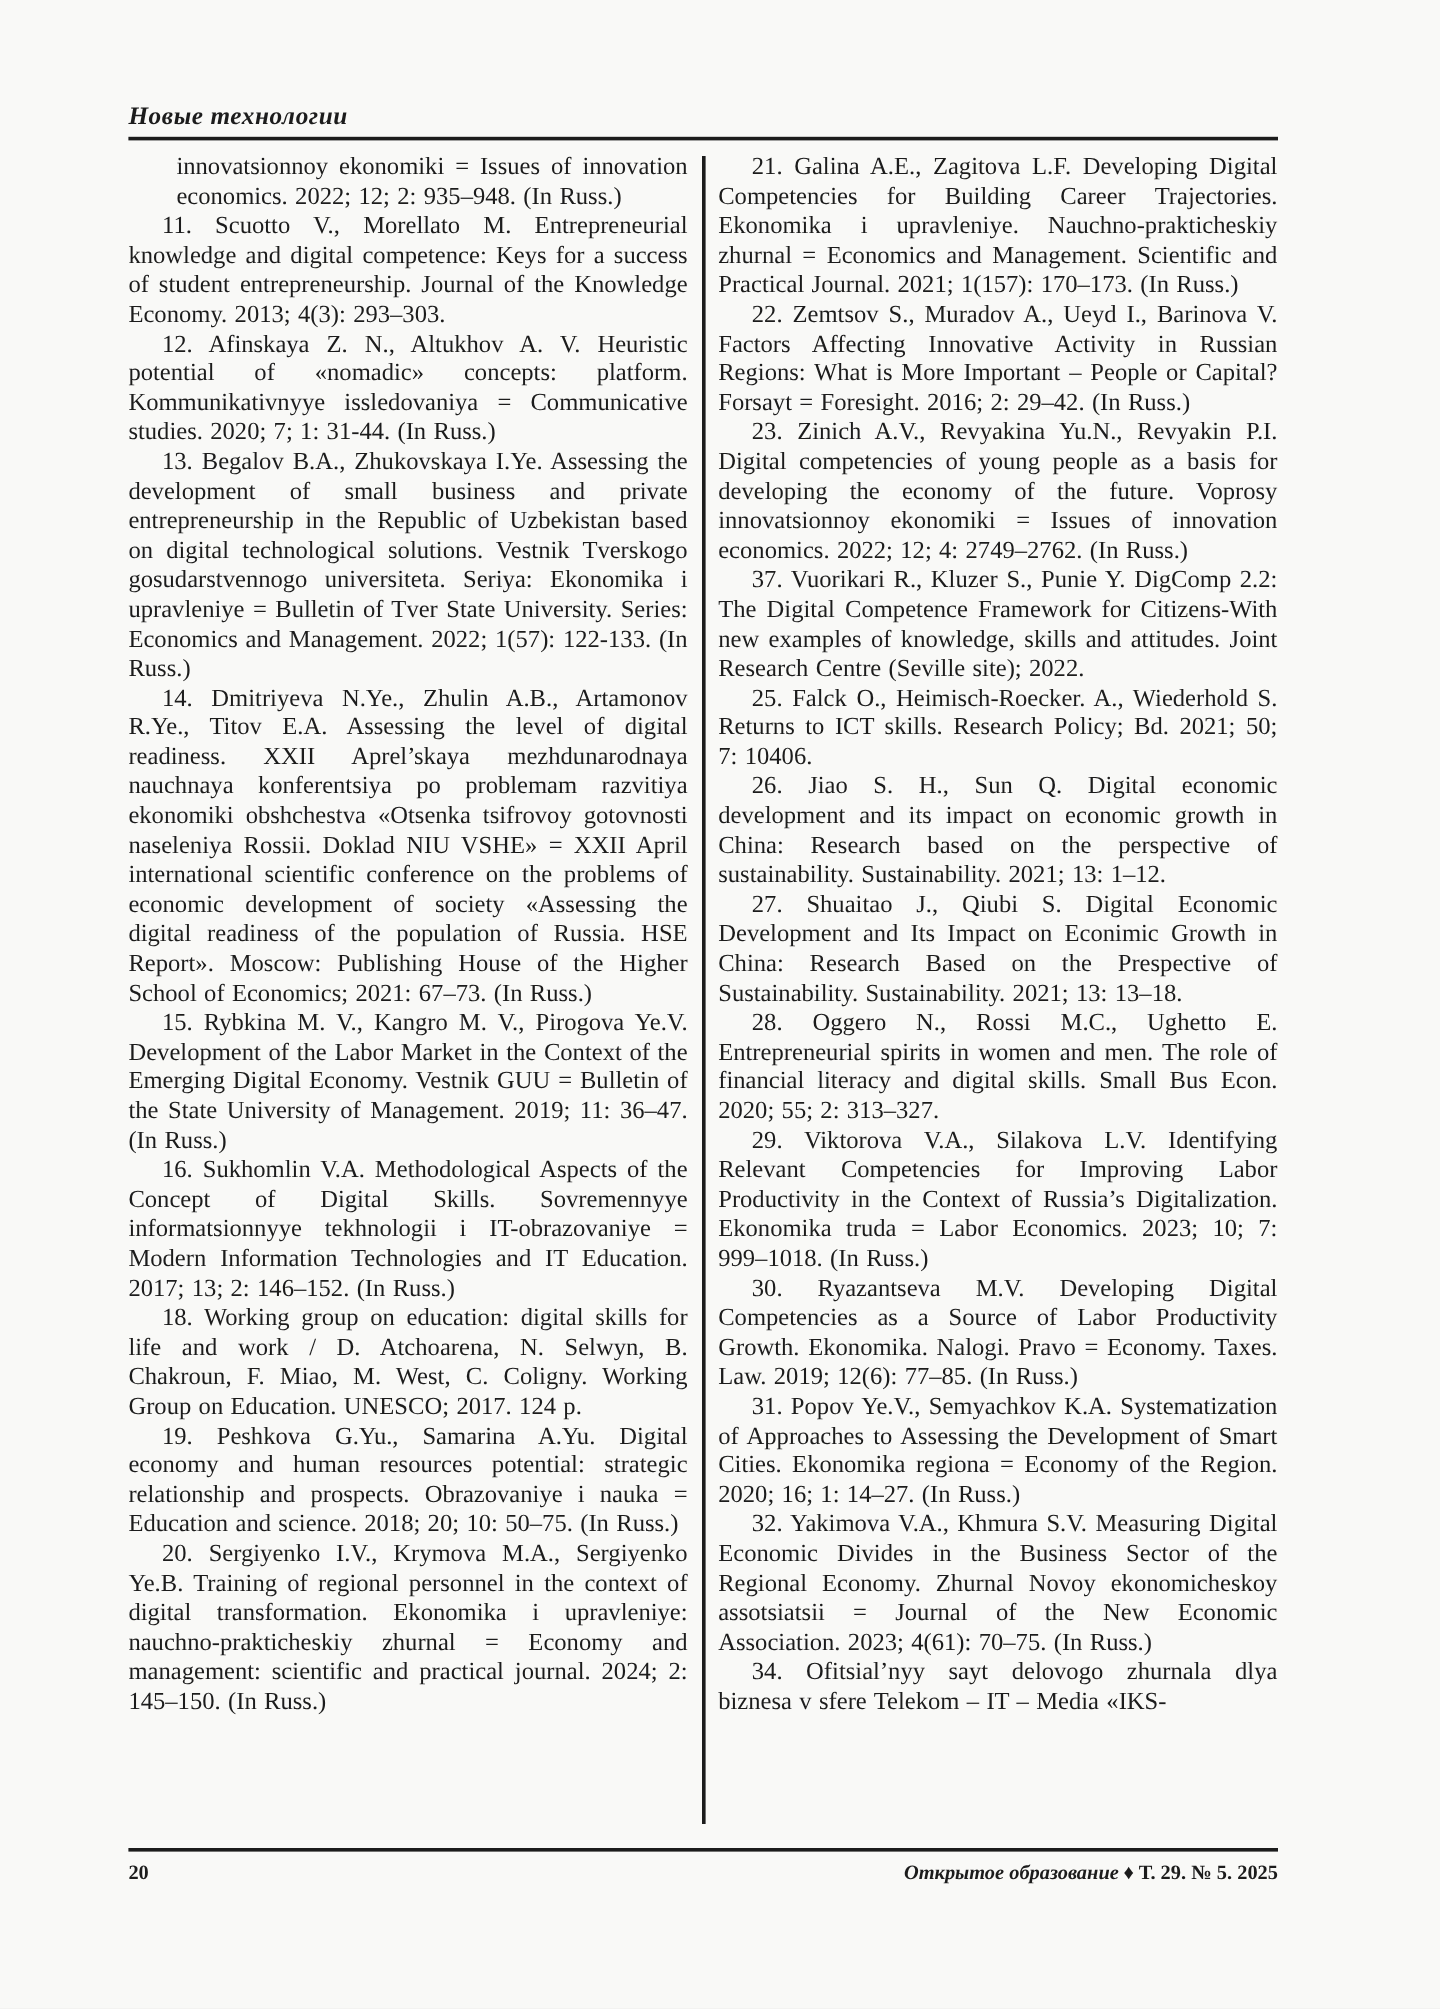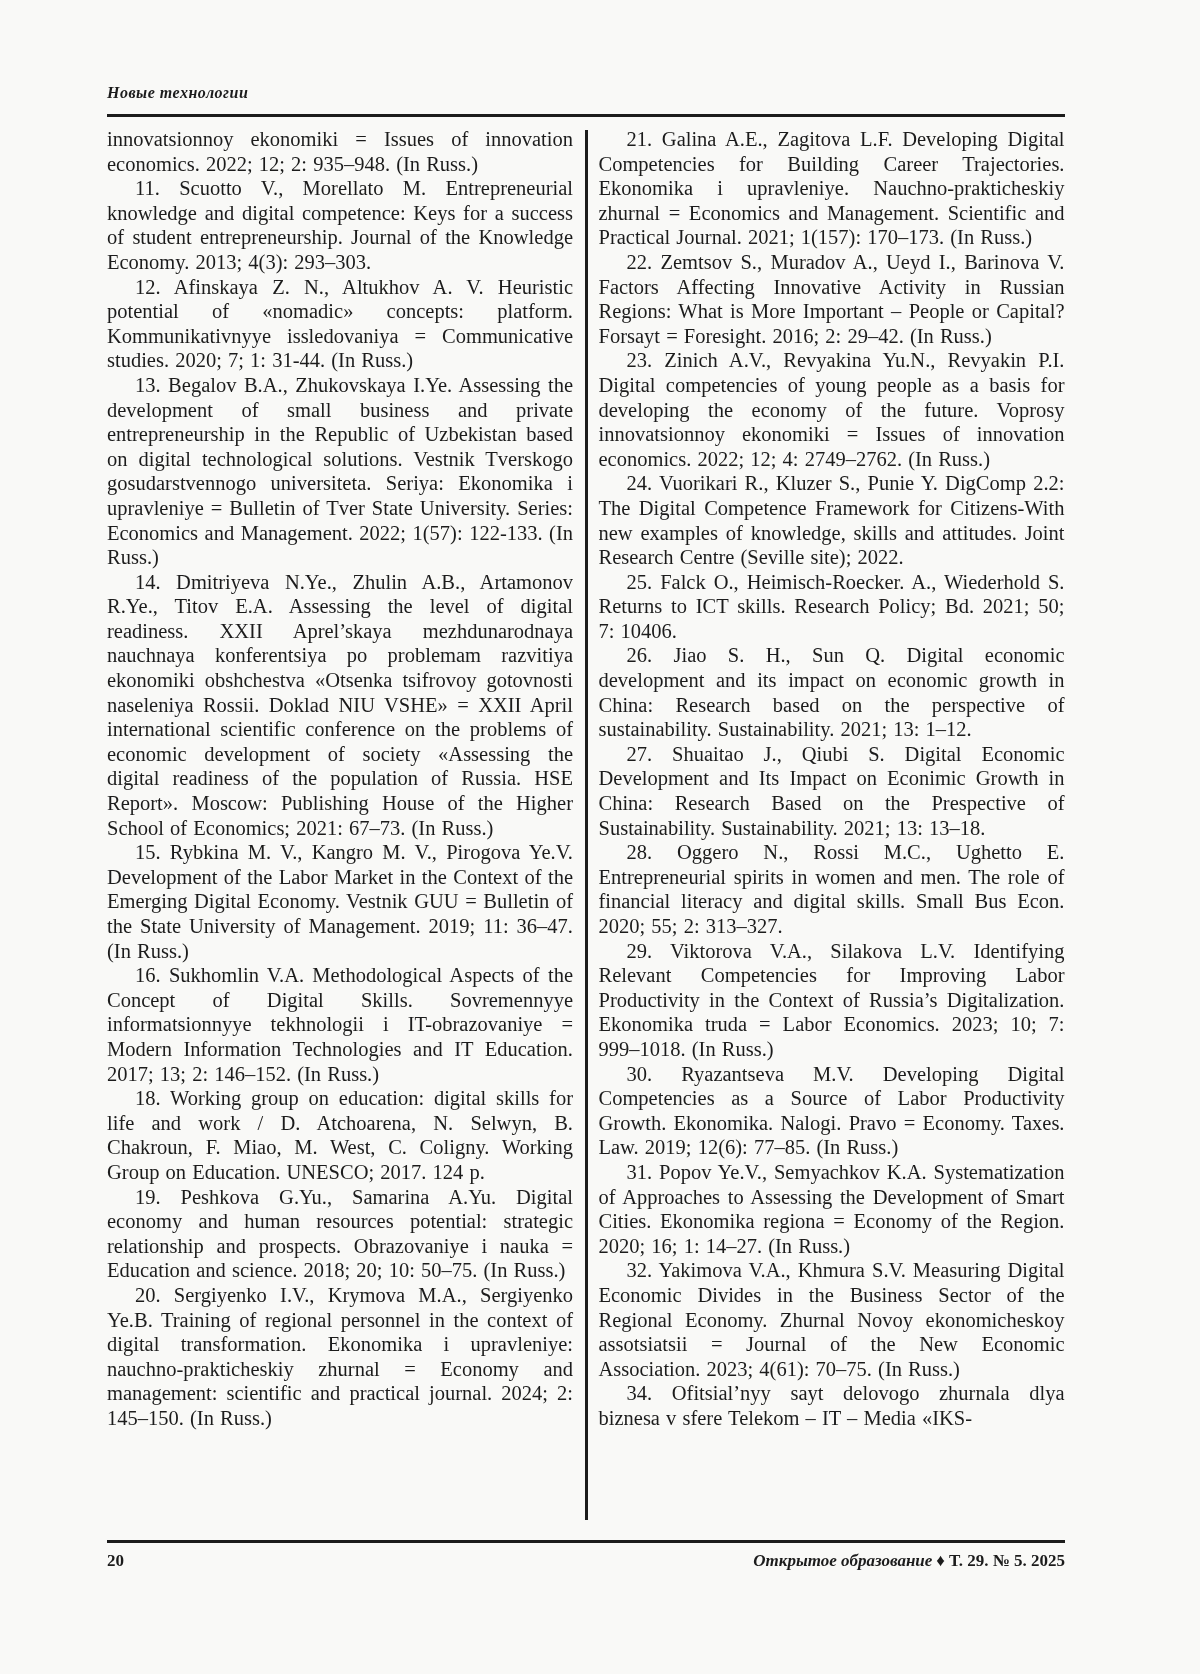--- a/index.html
+++ b/index.html
@@ -16,21 +16,21 @@
     font-family: "Liberation Serif", "DejaVu Serif", serif;
     overflow: hidden;
   }
   .running-head {
     position: absolute;
     left: 107px;
     top: 84px;
     width: 958px;
   }
   .rh-title {
-    font-size: 16px;
+    font-size: 21px;
     font-weight: bold;
     font-style: italic;
     letter-spacing: 0.5px;
     margin-top: 42px;
   }
   .head-rule {
     position: absolute;
     left: 107px;
     top: 114px;
     width: 958px;
@@ -58,20 +58,21 @@
   .ref {
     margin: 0;
     font-size: 20.5px;
     line-height: 24.6px;
     text-align: justify;
     text-indent: 28px;
     word-spacing: 1px;
   }
   .ref.cont {
     text-indent: 0;
+    margin-left: 40px;
   }
   .foot-rule {
     position: absolute;
     left: 107px;
     top: 1540px;
     width: 958px;
     height: 3px;
     background: #1c1c1c;
   }
   .footer {
@@ -125,21 +126,21 @@
       <p class="ref">19. Peshkova G.Yu., Samarina A.Yu. Digital economy and human resources potential: strategic relationship and prospects. Obrazovaniye i nauka = Education and science. 2018; 20; 10: 50–75. (In Russ.)</p>
       <p class="ref">20. Sergiyenko I.V., Krymova M.A., Sergiyenko Ye.B. Training of regional personnel in the context of digital transformation. Ekonomika i upravleniye: nauchno-prakticheskiy zhurnal = Economy and management: scientific and practical journal. 2024; 2: 145–150. (In Russ.)</p>
     </div>
 
     <div class="divider"></div>
 
     <div class="col">
       <p class="ref">21. Galina A.E., Zagitova L.F. Developing Digital Competencies for Building Career Trajectories. Ekonomika i upravleniye. Nauchno-prakticheskiy zhurnal = Economics and Management. Scientific and Practical Journal. 2021; 1(157): 170–173. (In Russ.)</p>
       <p class="ref">22. Zemtsov S., Muradov A., Ueyd I., Barinova V. Factors Affecting Innovative Activity in Russian Regions: What is More Important – People or Capital? Forsayt = Foresight. 2016; 2: 29–42. (In Russ.)</p>
       <p class="ref">23. Zinich A.V., Revyakina Yu.N., Revyakin P.I. Digital competencies of young people as a basis for developing the economy of the future. Voprosy innovatsionnoy ekonomiki = Issues of innovation economics. 2022; 12; 4: 2749–2762. (In Russ.)</p>
-      <p class="ref">24. Vuorikari R., Kluzer S., Punie Y. DigComp 2.2: The Digital Competence Framework for Citizens-With new examples of knowledge, skills and attitudes. Joint Research Centre (Seville site); 2022.</p>
+      <p class="ref">37. Vuorikari R., Kluzer S., Punie Y. DigComp 2.2: The Digital Competence Framework for Citizens-With new examples of knowledge, skills and attitudes. Joint Research Centre (Seville site); 2022.</p>
       <p class="ref">25. Falck O., Heimisch-Roecker. A., Wiederhold S. Returns to ICT skills. Research Policy; Bd. 2021; 50; 7: 10406.</p>
       <p class="ref">26. Jiao S. H., Sun Q. Digital economic development and its impact on economic growth in China: Research based on the perspective of sustainability. Sustainability. 2021; 13: 1–12.</p>
       <p class="ref">27. Shuaitao J., Qiubi S. Digital Economic Development and Its Impact on Econimic Growth in China: Research Based on the Prespective of Sustainability. Sustainability. 2021; 13: 13–18.</p>
       <p class="ref">28. Oggero N., Rossi M.C., Ughetto E. Entrepreneurial spirits in women and men. The role of financial literacy and digital skills. Small Bus Econ. 2020; 55; 2: 313–327.</p>
       <p class="ref">29. Viktorova V.A., Silakova L.V. Identifying Relevant Competencies for Improving Labor Productivity in the Context of Russia’s Digitalization. Ekonomika truda = Labor Economics. 2023; 10; 7: 999–1018. (In Russ.)</p>
       <p class="ref">30. Ryazantseva M.V. Developing Digital Competencies as a Source of Labor Productivity Growth. Ekonomika. Nalogi. Pravo = Economy. Taxes. Law. 2019; 12(6): 77–85. (In Russ.)</p>
       <p class="ref">31. Popov Ye.V., Semyachkov K.A. Systematization of Approaches to Assessing the Development of Smart Cities. Ekonomika regiona = Economy of the Region. 2020; 16; 1: 14–27. (In Russ.)</p>
       <p class="ref">32. Yakimova V.A., Khmura S.V. Measuring Digital Economic Divides in the Business Sector of the Regional Economy. Zhurnal Novoy ekonomicheskoy assotsiatsii = Journal of the New Economic Association. 2023; 4(61): 70–75. (In Russ.)</p>
       <p class="ref">34. Ofitsial’nyy sayt delovogo zhurnala dlya biznesa v sfere Telekom – IT – Media «IKS-</p>
     </div>

